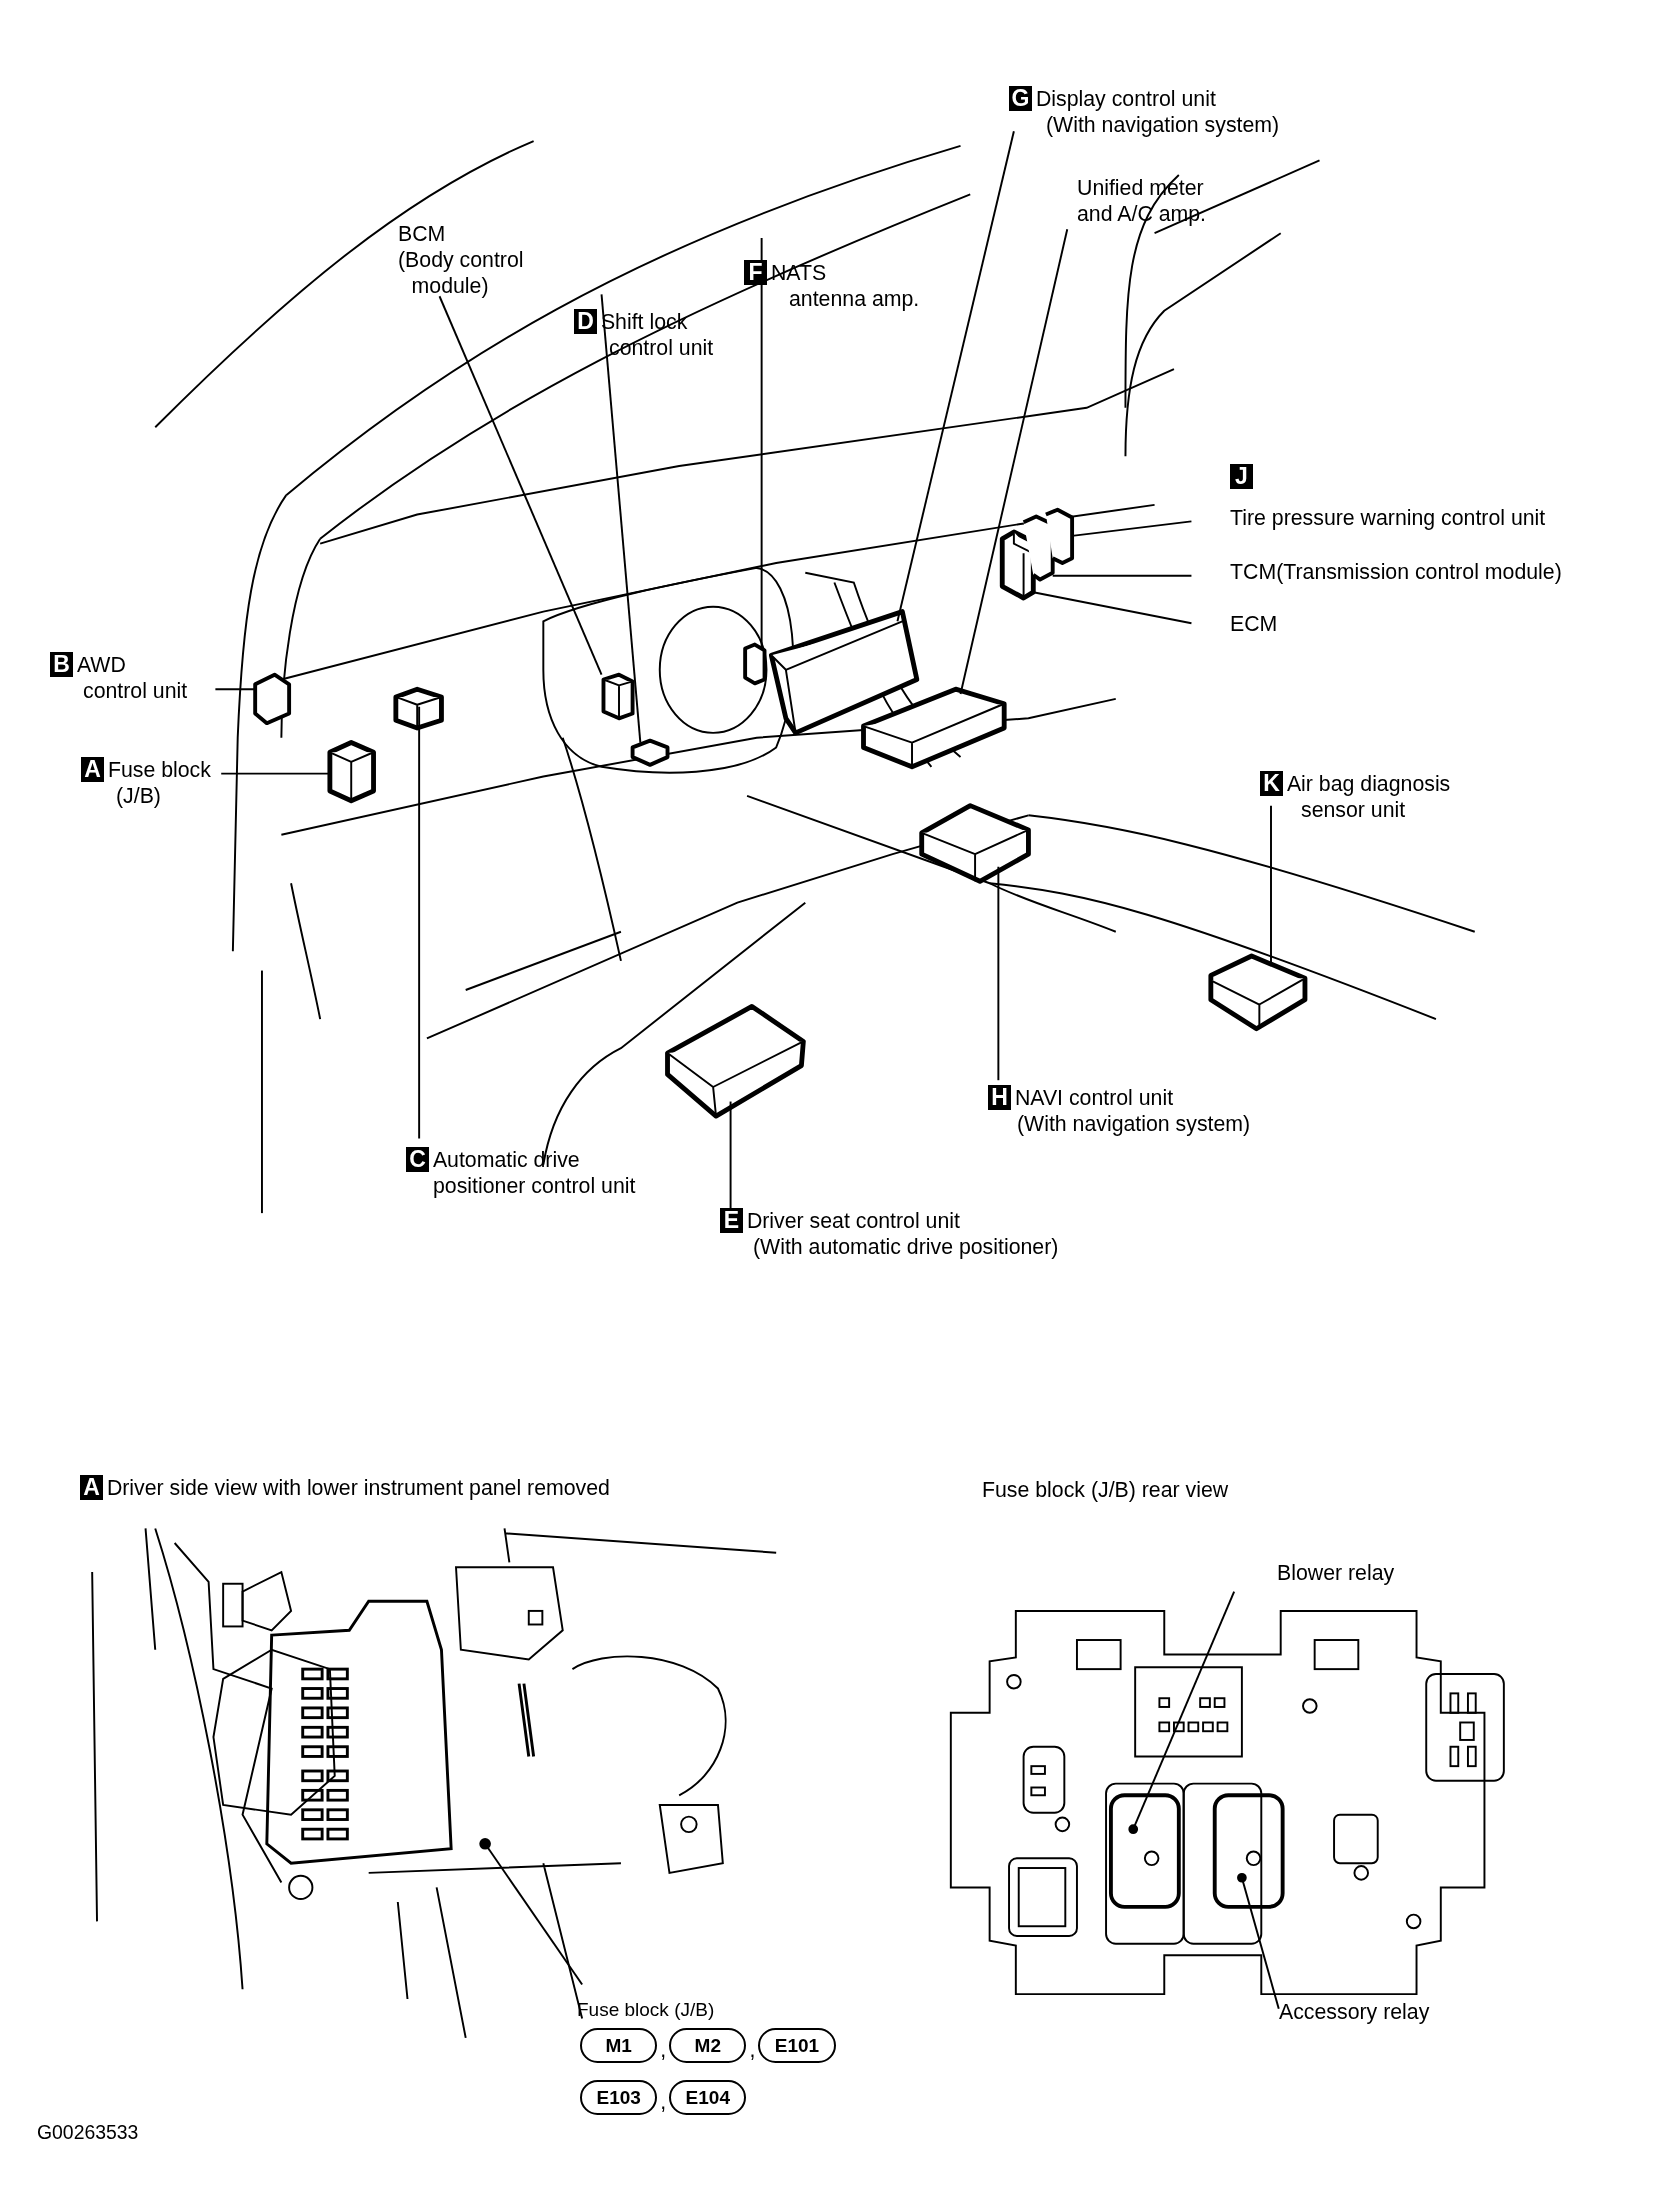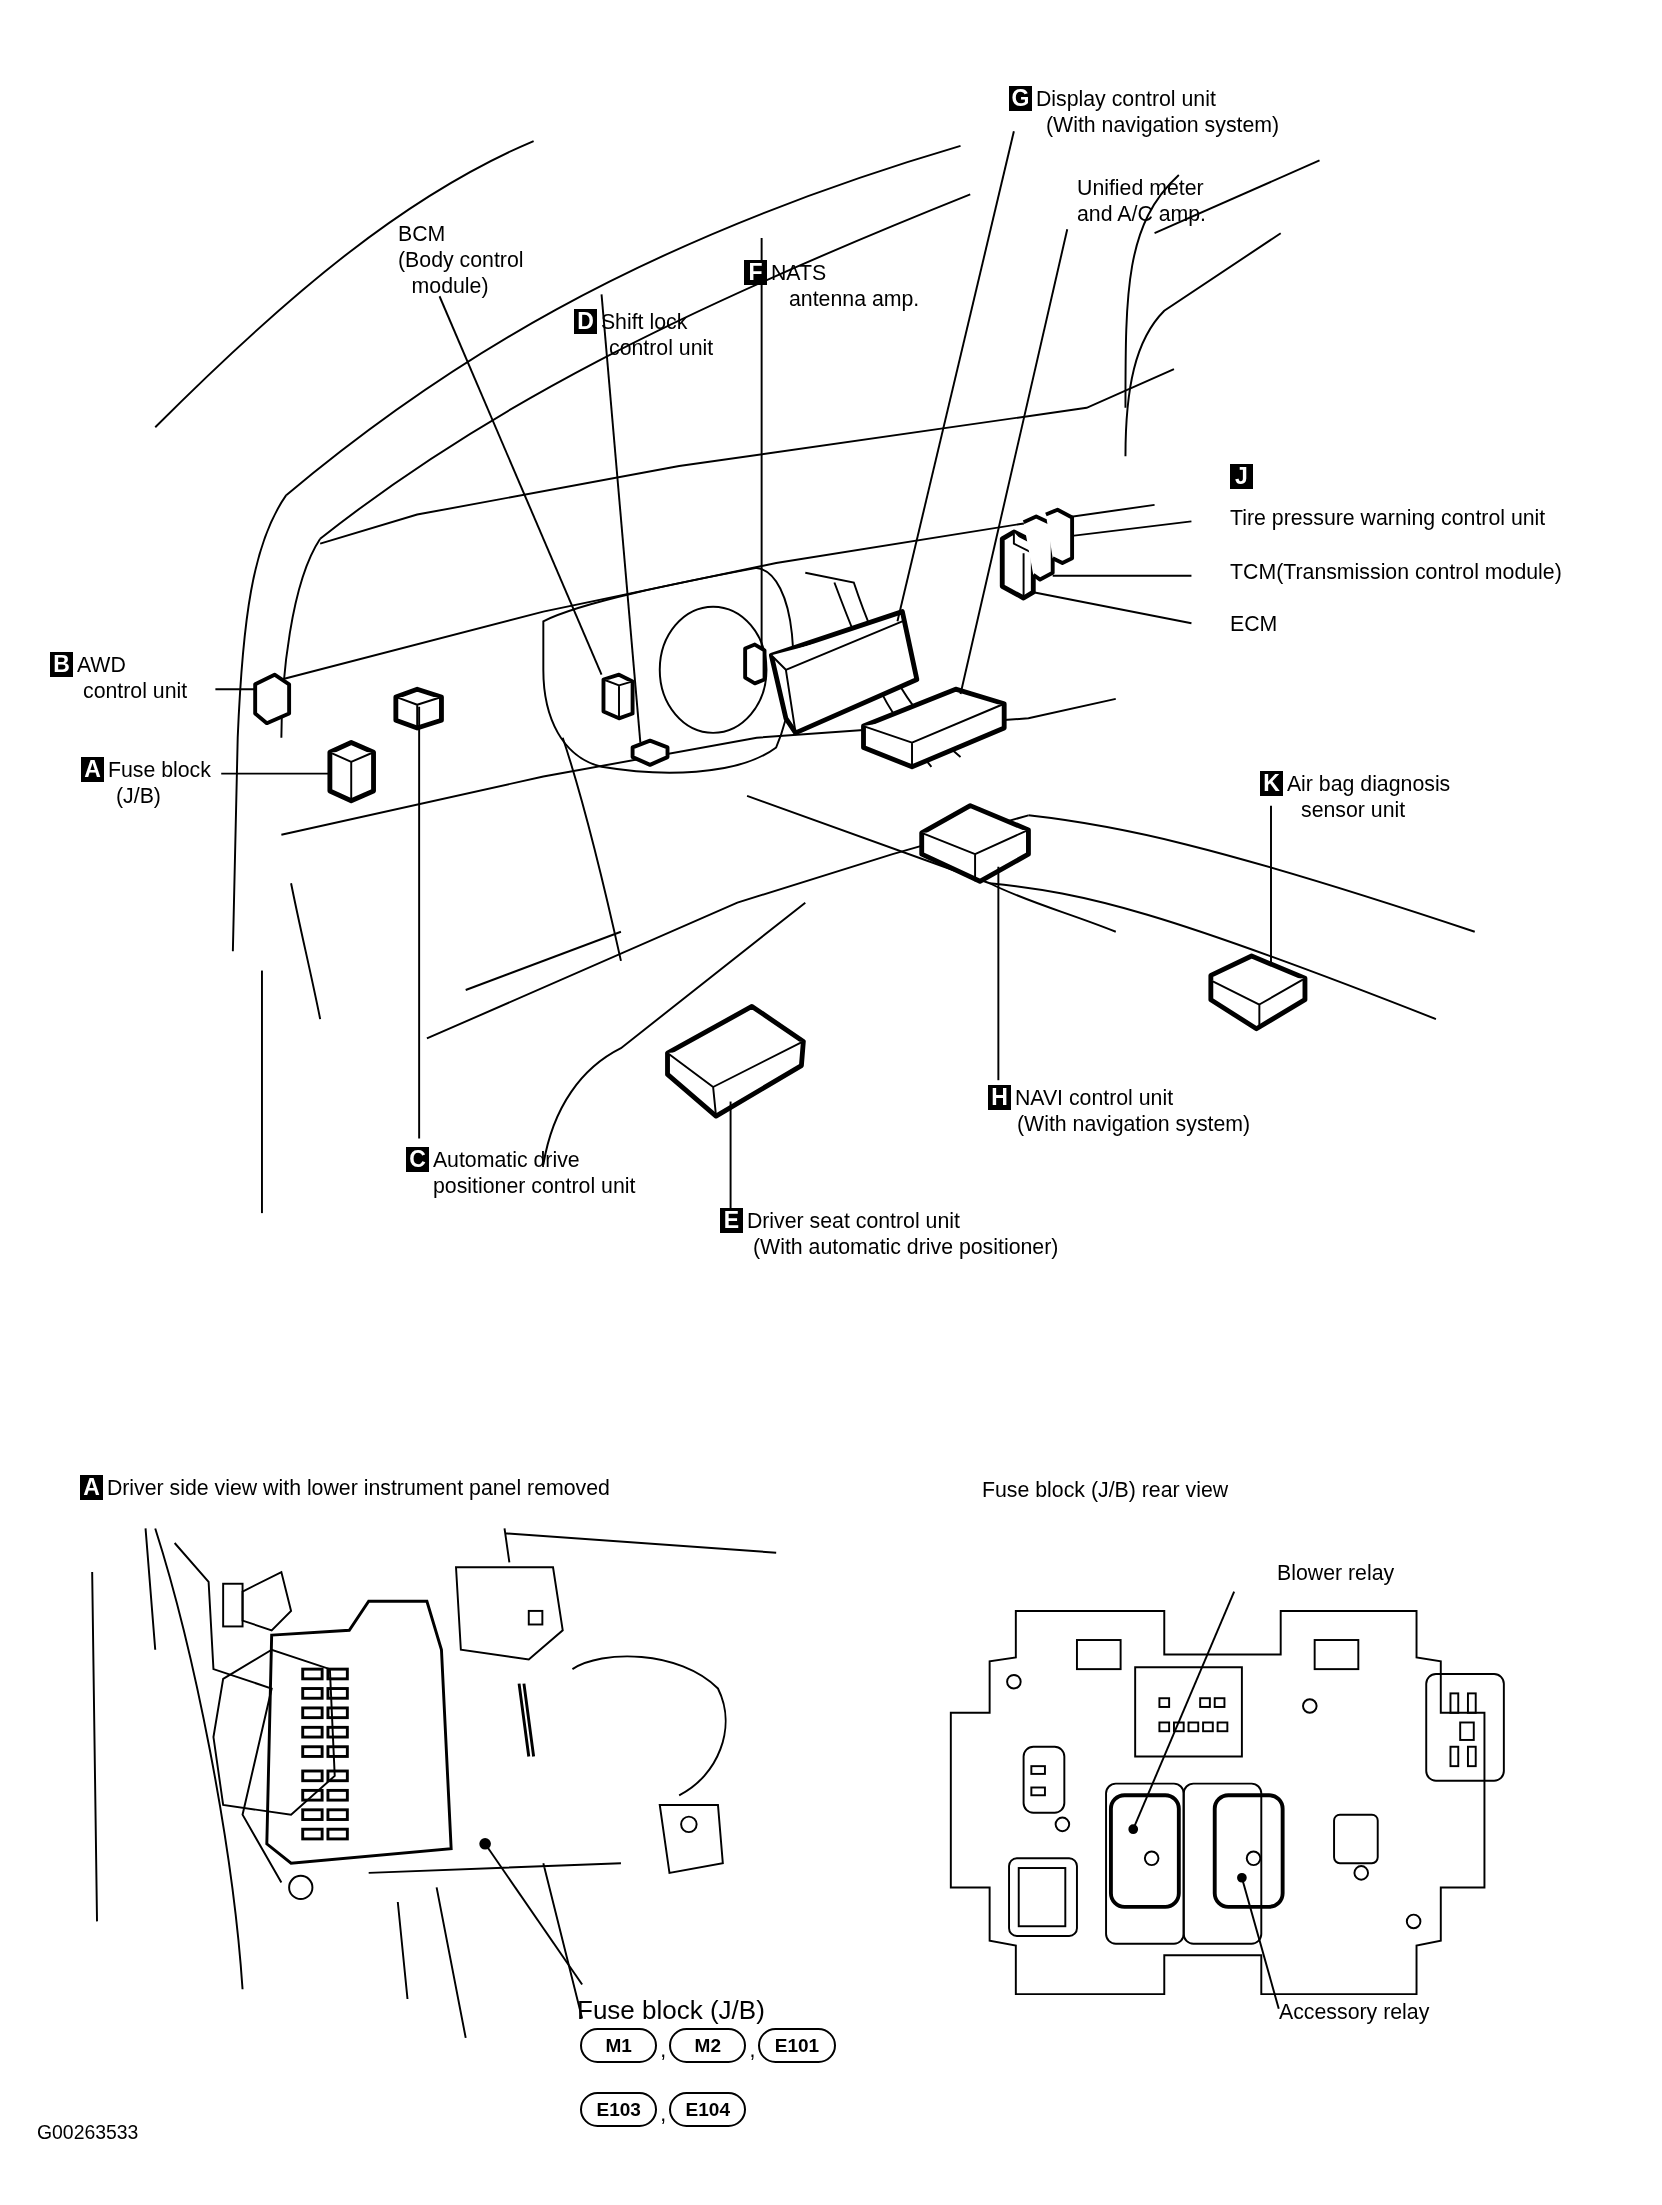--- a/index.html
+++ b/index.html
@@ -224,31 +224,31 @@
   <path stroke-width="3" d="M535 1735 L 545 1810 M540 1735 L 550 1810"></path>
   <path d="M520 1580 L 800 1600 M520 1575 L 525 1610"></path>
   <path d="M590 1720 C 620 1700, 700 1700, 740 1740 C 760 1780, 740 1830, 700 1850"></path>
   <path d="M680 1860 L 740 1860 L 745 1920 L 690 1930 Z"></path>
     <circle cx="710" cy="1880" r="8"></circle>
   <path d="M380 1930 L 640 1920 M410 1960 L 420 2060 M450 1945 L 480 2100 M560 1920 L 600 2080"></path>
   <circle cx="310" cy="1945" r="12"></circle>
   <line x1="500" y1="1900" x2="600" y2="2045"></line>
   <circle cx="500" cy="1900" r="5" fill="#000"></circle>
 </svg>
-<div class="lbl" style="left:577px;top:1997px;font-size:26px;">
+<div class="lbl" style="left:577px;top:1997px;font-size:19px;">
   <span>Fuse block (J/B)</span>
 </div>
 <div class="conn" style="left:580px;top:2028px;">
   <span class="pill">M1</span>
   <span class="comma">,</span>
   <span class="pill">M2</span>
   <span class="comma">,</span>
   <span class="pill">E101</span>
 </div>
-<div class="conn" style="left:580px;top:2080px;margin-top:12px;">
+<div class="conn" style="left:580px;top:2080px;">
   <span class="pill">E103</span>
   <span class="comma">,</span>
   <span class="pill">E104</span>
 </div>
 
 <div class="lbl" style="left:982px;top:1477px;">
   <span>Fuse block (J/B) rear view</span>
 </div>
 <div class="lbl" style="left:1261px;top:1560px;margin-left:16px;">
   <span>Blower relay</span>

